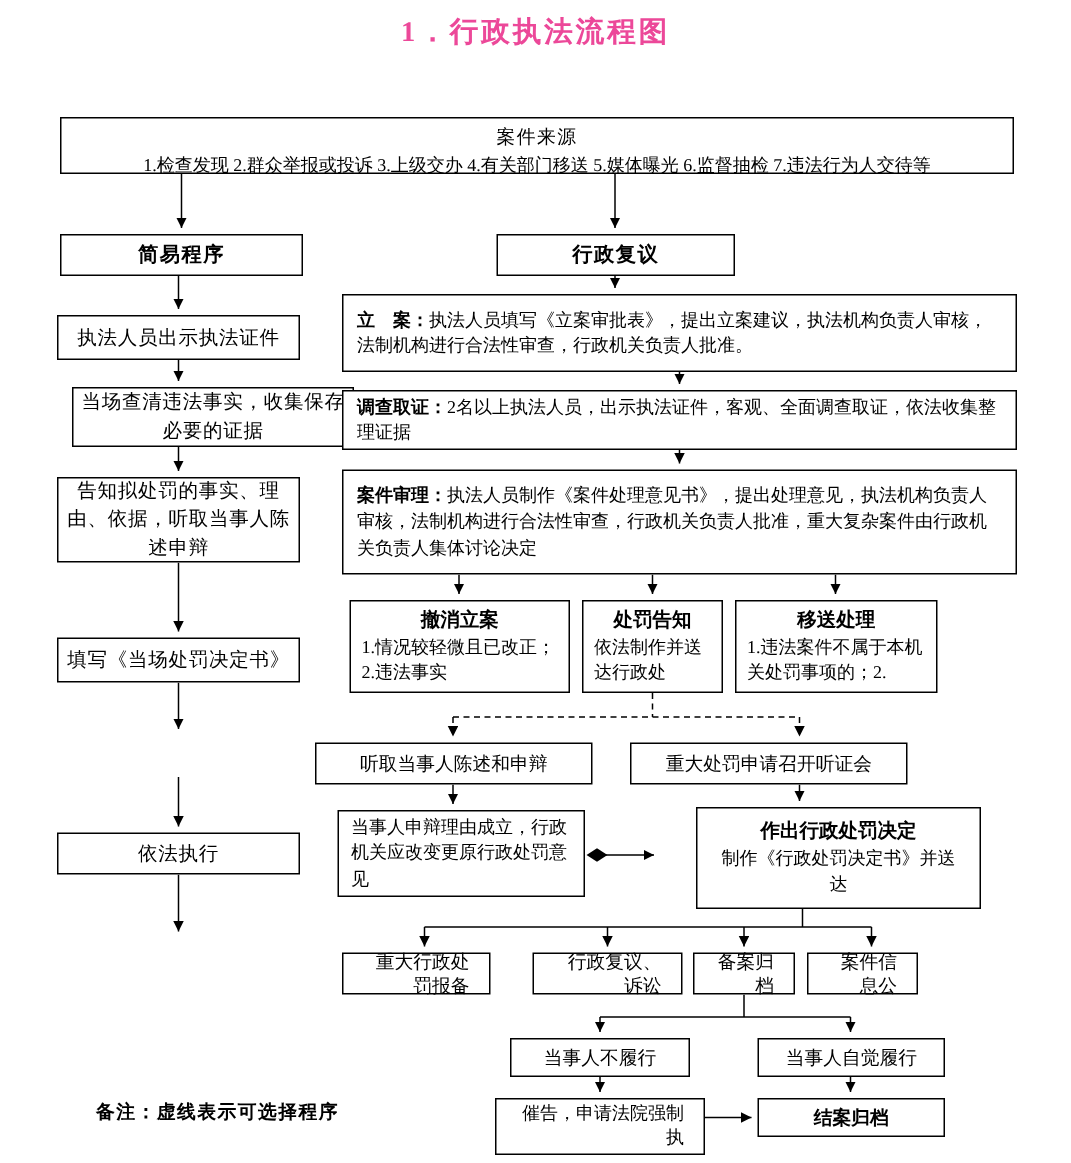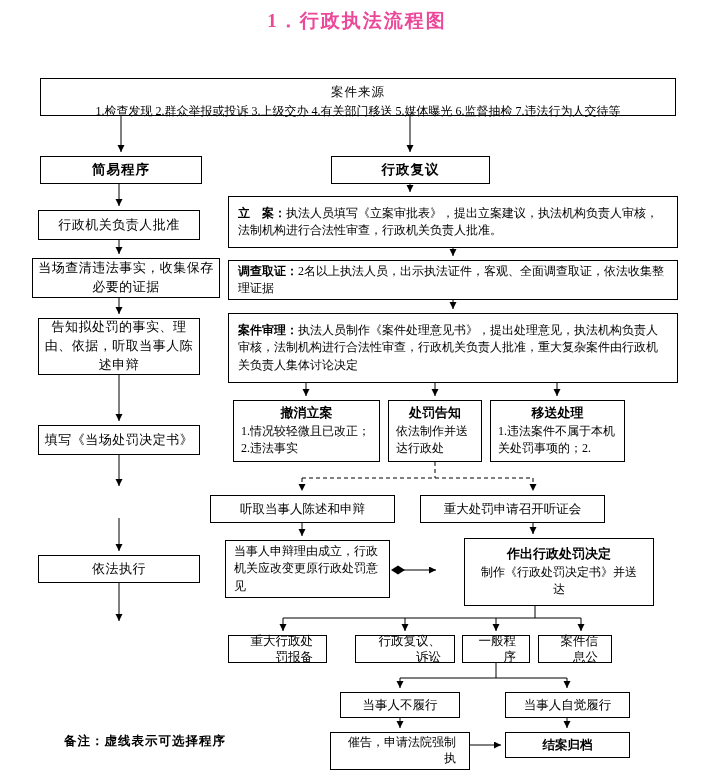--- a/index.html
+++ b/index.html
@@ -87,22 +87,22 @@
   <div class="title" style="color: #ec4899;">1．行政执法流程图</div>
 
   <div class="box srcbox" style="left:40px;top:78px;width:636px;height:38px;">
     <span class="st">案件来源</span>
     <div class="si">1.检查发现 2.群众举报或投诉 3.上级交办 4.有关部门移送 5.媒体曝光 6.监督抽检 7.违法行为人交待等</div>
   </div>
 
   <div class="box cbox hd" style="left:40px;top:156px;width:162px;height:28px;">简易程序</div>
   <div class="box cbox hd" style="left:331px;top:156px;width:159px;height:28px;">行政复议</div>
 
-  <div class="box lbox" style="left:38px;top:210px;width:162px;height:30px;">行政机关负责人批准</div>
-  <div class="box lbox" style="left:32px;top:258px;width:188px;height:40px;">当场查清违法事实，收集保存必要的证据</div>
+  <div class="box lbox" style="left:38px;top:210px;width:162px;height:30px;">执法人员出示执法证件</div>
+  <div class="box lbox" style="left:48px;top:258px;width:188px;height:40px;">当场查清违法事实，收集保存必要的证据</div>
   <div class="box lbox" style="left:38px;top:318px;width:162px;height:57px;">告知拟处罚的事实、理由、依据，听取当事人陈述申辩</div>
   <div class="box lbox" style="left:38px;top:425px;width:162px;height:30px;">填写《当场处罚决定书》</div>
   <div class="box lbox" style="left:38px;top:555px;width:162px;height:28px;">依法执行</div>
 
   <div class="box pbox" style="left:228px;top:196px;width:450px;height:52px;">
     <div><span class="blab">立　案：</span><span>执法人员填写《立案审批表》，提出立案建议，执法机构负责人审核，法制机构进行合法性审查，行政机关负责人批准。</span></div>
   </div>
   <div class="box pbox" style="left:228px;top:260px;width:450px;height:40px;">
     <div><span class="blab">调查取证：</span><span>2名以上执法人员，出示执法证件，客观、全面调查取证，依法收集整理证据</span></div>
   </div>
@@ -130,21 +130,21 @@
     <div>当事人申辩理由成立，行政机关应改变更原行政处罚意见</div>
   </div>
 
   <div class="box tbox cbody" style="left:440px;top:538px;width:190px;height:68px;padding:6px 12px;margin-left:24px;">
     <span class="tt">作出行政处罚决定</span>
     <span class="tb">制作《行政处罚决定书》并送达</span>
   </div>
 
   <div class="box cbox" style="left:228px;top:635px;width:99px;height:28px;font-family:Liberation Serif, serif;">重大行政处罚报备</div>
   <div class="box cbox" style="left:355px;top:635px;width:100px;height:28px;">行政复议、诉讼</div>
-  <div class="box cbox" style="left:462px;top:635px;width:68px;height:28px;">一般程序</div>
+  <div class="box cbox" style="left:462px;top:635px;width:68px;height:28px;">备案归档</div>
   <div class="box cbox" style="left:538px;top:635px;width:74px;height:28px;">案件信息公</div>
 
   <div class="box cbox" style="left:340px;top:692px;width:120px;height:26px;">当事人不履行</div>
   <div class="box cbox" style="left:505px;top:692px;width:125px;height:26px;">当事人自觉履行</div>
 
   <div class="box cbox" style="left:330px;top:732px;width:140px;height:38px;font-size:12px;">催告，申请法院强制执</div>
   <div class="box cbox" style="left:505px;top:732px;width:125px;height:26px;font-weight:bold;">结案归档</div>
 
   <div class="note">备注：虚线表示可选择程序</div>
 

